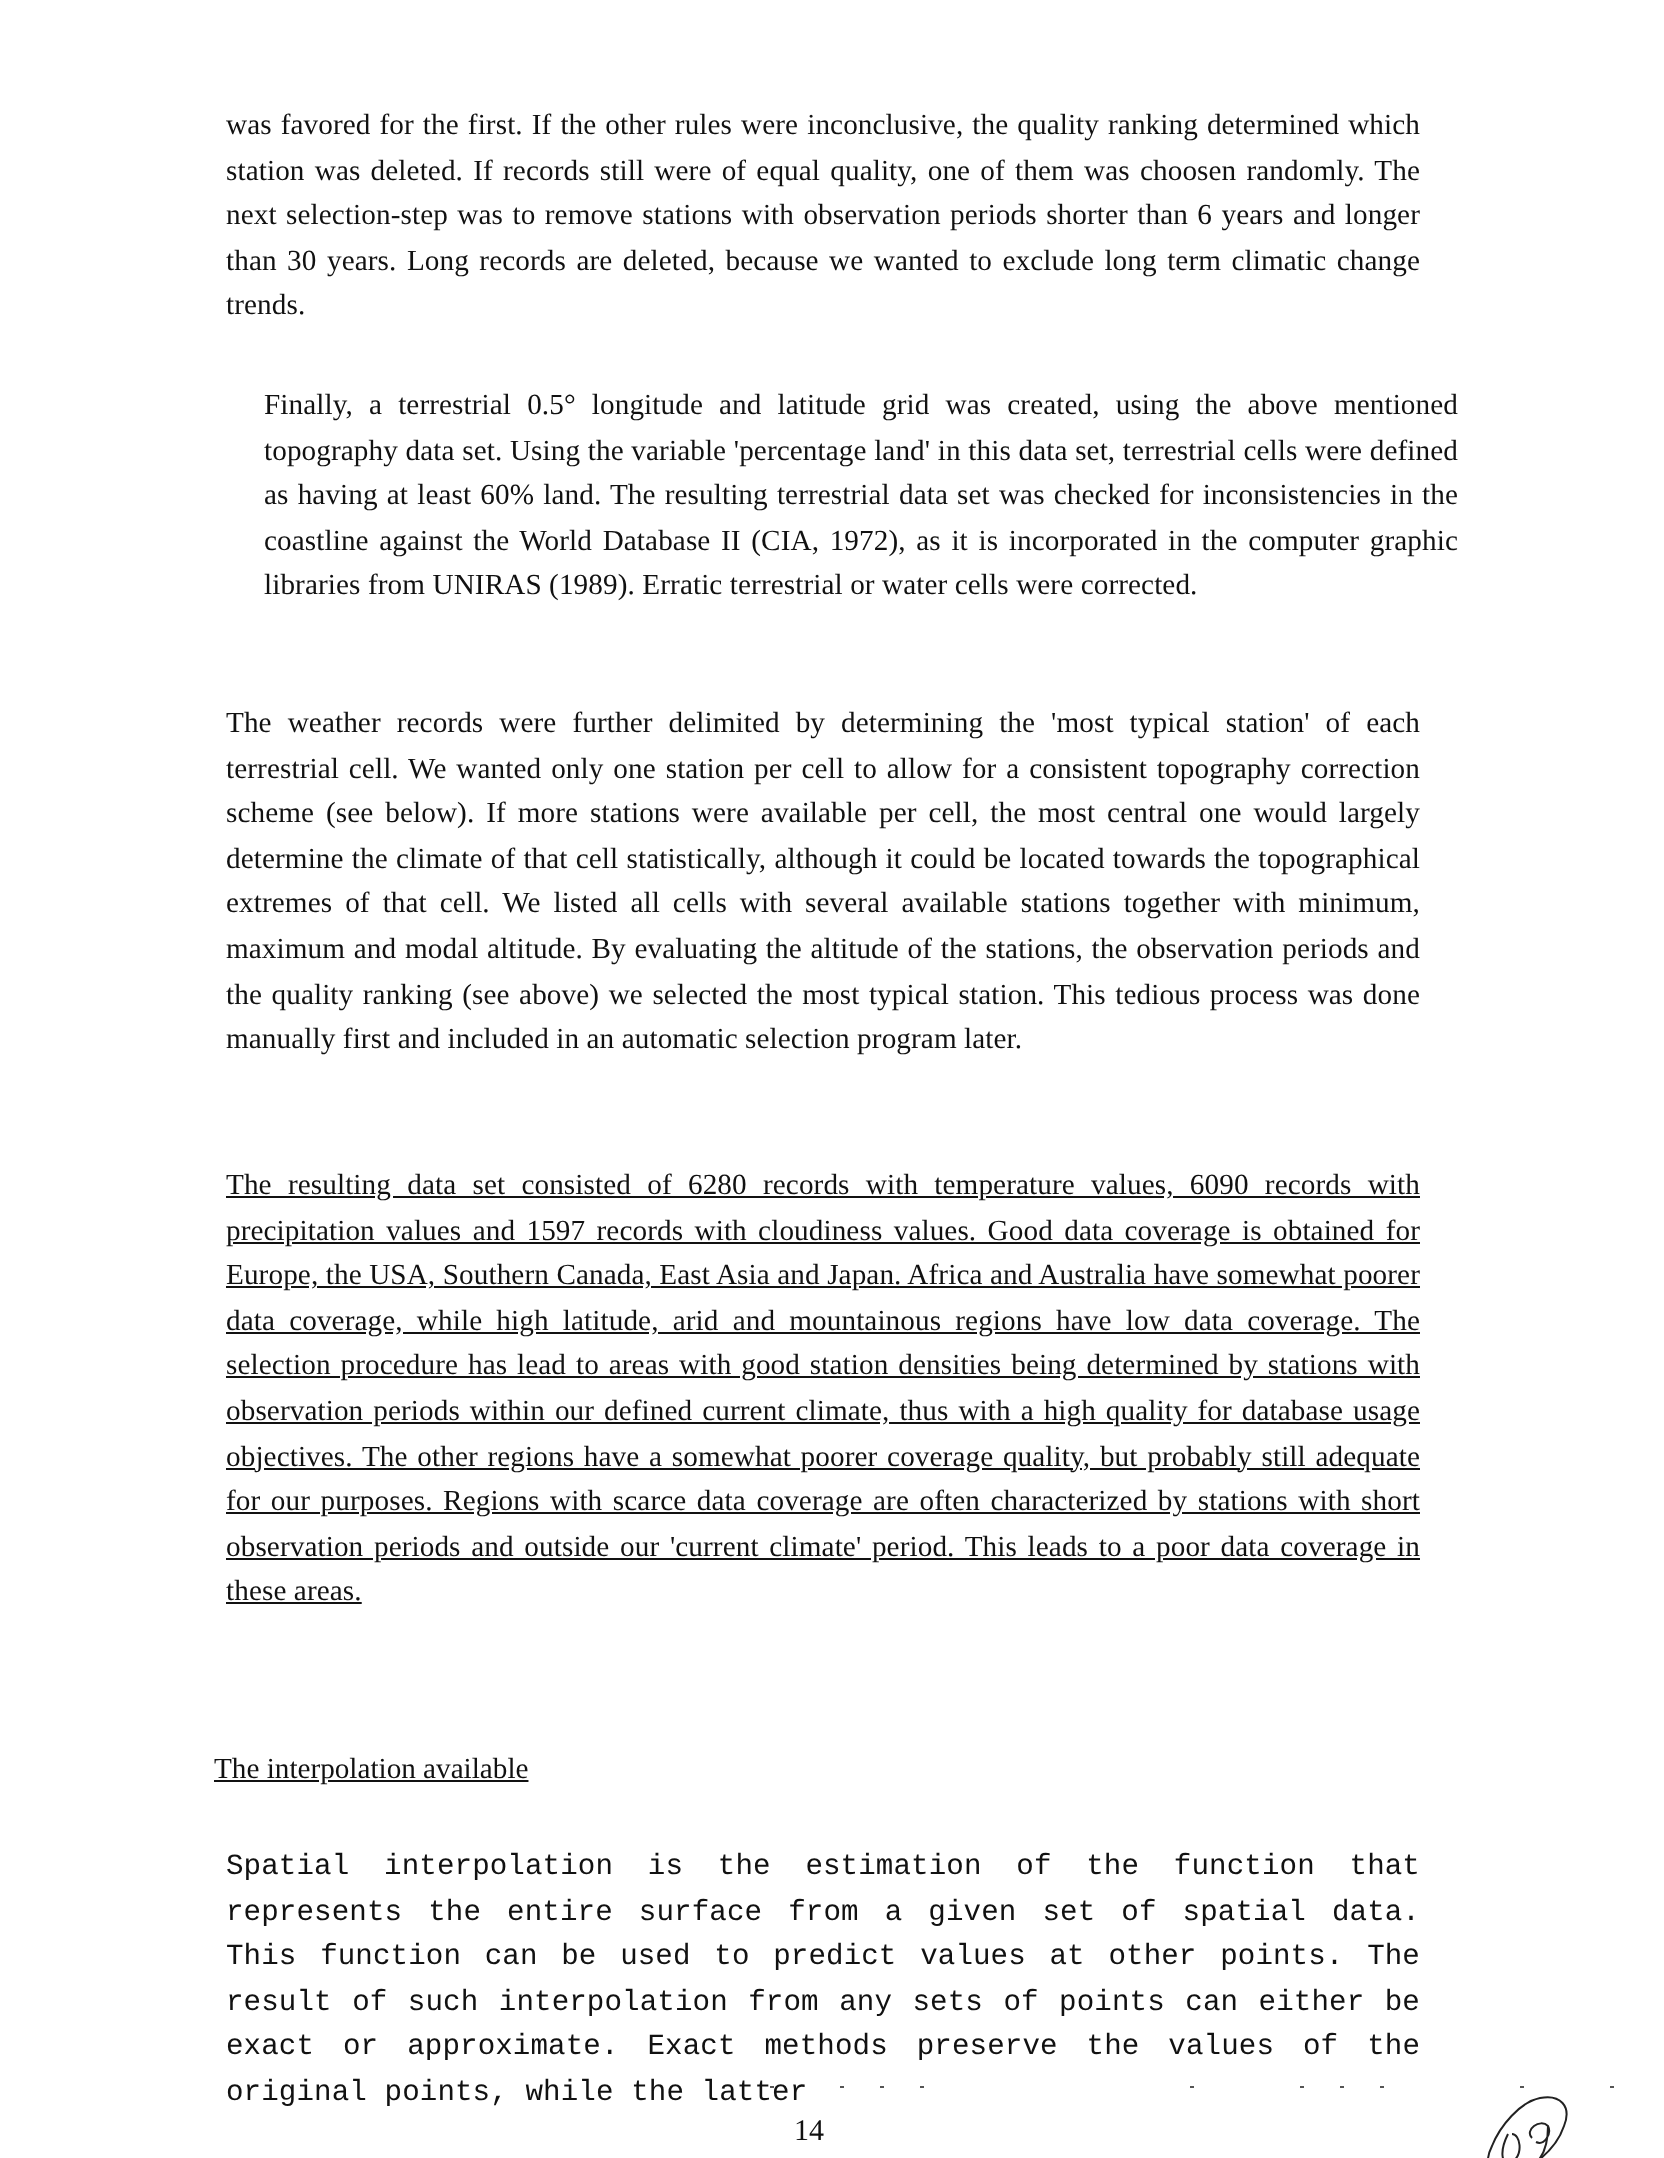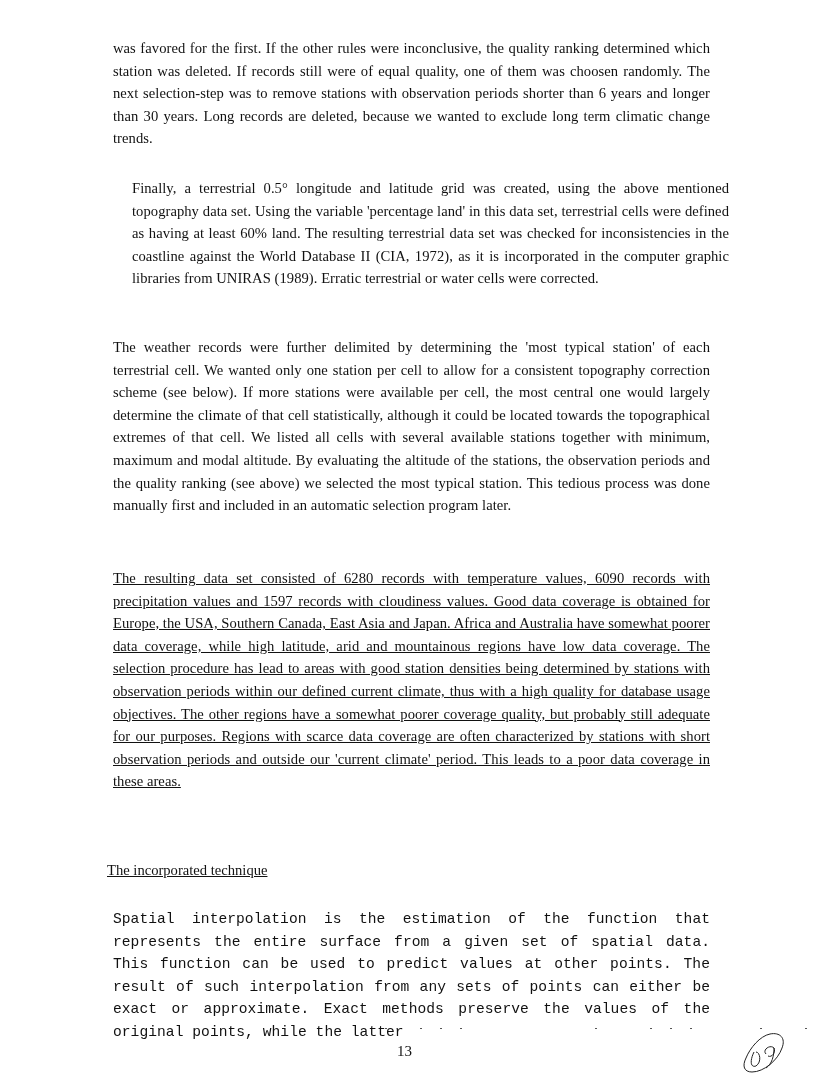--- a/index.html
+++ b/index.html
@@ -1,18 +1,18 @@
 <!DOCTYPE html>
 <html><head>
 <meta charset="utf-8">
 <style>
   html, body { margin: 0; padding: 0; background: #ffffff; }
   body { width: 832px; height: 1079px; position: relative; overflow: hidden;
          font-family: "Liberation Serif", "DejaVu Serif", serif; color: #111; }
-  .page { position: absolute; left: 0; top: 0; width: 832px; height: 863px; }
+  .page { position: absolute; left: 0; top: 15px; width: 832px; height: 863px; }
   .para { position: absolute; left: 113px; width: 597px; font-size: 14.6px;
           line-height: 22.6px; text-align: justify; margin: 0; letter-spacing: 0.05px; }
   .p1 { top: 37px; }
   .p2 { top: 177px; margin-left: 19px; }
   .p3 { top: 336px; }
   .p4 { top: 567px; text-decoration: underline; }
   .p5 { top: 908px; font-family: Liberation Mono, monospace; }
   .heading { position: absolute; left: 107px; top: 862px; font-size: 14.6px;
              text-decoration: underline; margin: 0; }
   .page-number { position: absolute; left: 397px; top: 1043px; font-size: 15px; }
@@ -22,36 +22,36 @@
 </style>
 </head>
 <body>
 
 <div class="page">
   <p class="para p1">was favored for the first. If the other rules were inconclusive, the quality ranking determined which station was deleted. If records still were of equal quality, one of them was choosen randomly. The next selection-step was to remove stations with observation periods shorter than 6 years and longer than 30 years. Long records are deleted, because we wanted to exclude long term climatic change trends.</p>
   <p class="para p2">Finally, a terrestrial 0.5° longitude and latitude grid was created, using the above mentioned topography data set. Using the variable 'percentage land' in this data set, terrestrial cells were defined as having at least 60% land. The resulting terrestrial data set was checked for inconsistencies in the coastline against the World Database II (CIA, 1972), as it is incorporated in the computer graphic libraries from UNIRAS (1989). Erratic terrestrial or water cells were corrected.</p>
   <p class="para p3">The weather records were further delimited by determining the 'most typical station' of each terrestrial cell. We wanted only one station per cell to allow for a consistent topography correction scheme (see below). If more stations were available per cell, the most central one would largely determine the climate of that cell statistically, although it could be located towards the topographical extremes of that cell. We listed all cells with several available stations together with minimum, maximum and modal altitude. By evaluating the altitude of the stations, the observation periods and the quality ranking (see above) we selected the most typical station. This tedious process was done manually first and included in an automatic selection program later.</p>
   <p class="para p4">The resulting data set consisted of 6280 records with temperature values, 6090 records with precipitation values and 1597 records with cloudiness values. Good data coverage is obtained for Europe, the USA, Southern Canada, East Asia and Japan. Africa and Australia have somewhat poorer data coverage, while high latitude, arid and mountainous regions have low data coverage. The selection procedure has lead to areas with good station densities being determined by stations with observation periods within our defined current climate, thus with a high quality for database usage objectives. The other regions have a somewhat poorer coverage quality, but probably still adequate for our purposes. Regions with scarce data coverage are often characterized by stations with short observation periods and outside our 'current climate' period. This leads to a poor data coverage in these areas.</p>
 
-  <h2 class="heading" style="font-weight:normal;">The incorporated technique</h2>
+  <h2 class="heading" style="font-weight:normal;">The interpolation available</h2>
   <p class="para p5">Spatial interpolation is the estimation of the function that represents the entire surface from a given set of spatial data. This function can be used to predict values at other points. The result of such interpolation from any sets of points can either be exact or approximate. Exact methods preserve the values of the original points, while the latter</p>
 
   <div class="scan-dots">
     <span class="dot" style="left:385px"></span>
     <span class="dot" style="left:420px"></span>
     <span class="dot" style="left:440px"></span>
     <span class="dot" style="left:460px"></span>
     <span class="dot" style="left:595px"></span>
     <span class="dot" style="left:650px"></span>
     <span class="dot" style="left:670px"></span>
     <span class="dot" style="left:690px"></span>
     <span class="dot" style="left:760px"></span>
     <span class="dot" style="left:805px"></span>
   </div>
 
-  <div class="page-number">13</div>
+  <div class="page-number">14</div>
 
   <svg class="mark" viewBox="0 0 48 44">
     <path d="M30 4 C40 2 46 8 42 18 C38 30 24 42 12 42 C4 42 2 36 6 28 C10 18 20 6 30 4 Z" fill="none" stroke="#222" stroke-width="1"></path>
     <path d="M14 22 C10 30 10 38 16 36 C22 32 20 22 16 22" fill="none" stroke="#222" stroke-width="1"></path>
     <path d="M26 24 C22 20 30 14 34 18 C36 22 32 28 28 26 M34 18 C34 26 32 34 26 38" fill="none" stroke="#222" stroke-width="1"></path>
   </svg>
 </div>
 
 </body></html>

